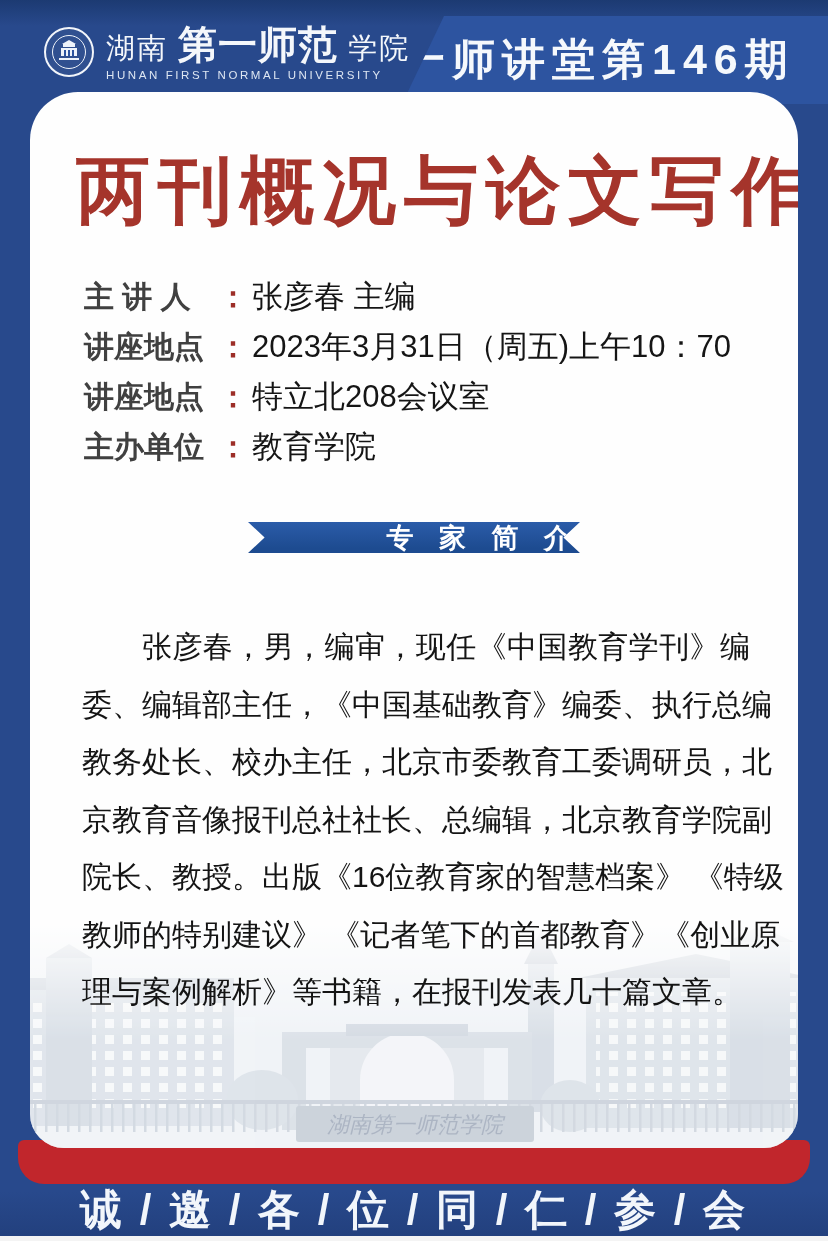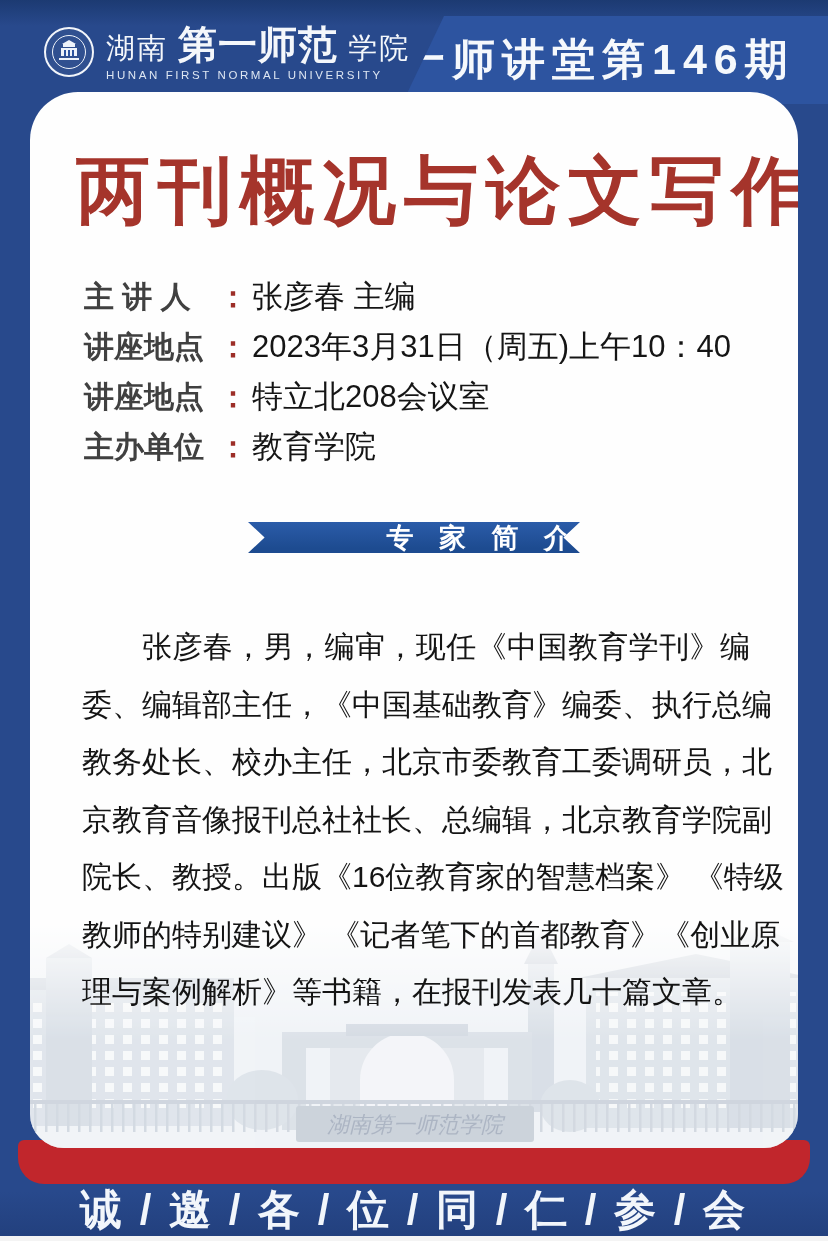--- a/index.html
+++ b/index.html
@@ -121,21 +121,21 @@
 
     <div class="info-list">
       <div class="info-row">
         <span class="info-label">主 讲 人</span>
         <span class="info-colon">：</span>
         <span class="info-value">张彦春 主编</span>
       </div>
       <div class="info-row">
         <span class="info-label">讲座地点</span>
         <span class="info-colon">：</span>
-        <span class="info-value">2023年3月31日（周五)上午10：40</span>
+        <span class="info-value">2023年3月31日（周五)上午10：70</span>
       </div>
       <div class="info-row">
         <span class="info-label">讲座地点</span>
         <span class="info-colon">：</span>
         <span class="info-value">特立北208会议室</span>
       </div>
       <div class="info-row">
         <span class="info-label">主办单位</span>
         <span class="info-colon">：</span>
         <span class="info-value">教育学院</span>

